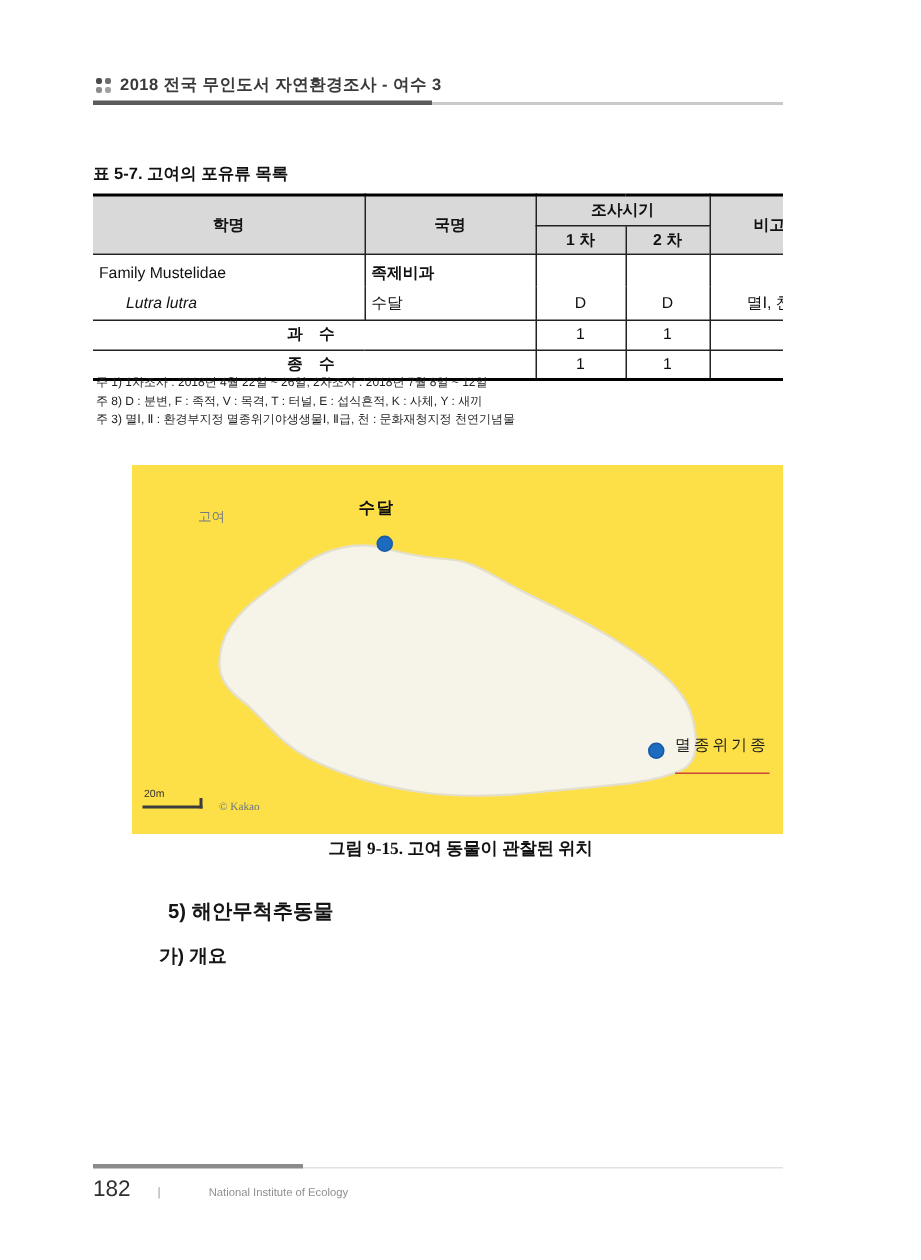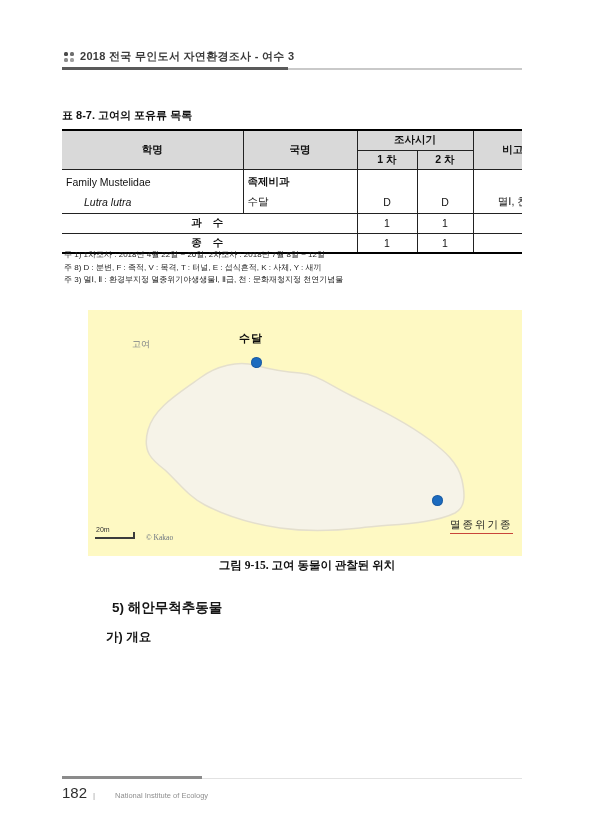--- a/index.html
+++ b/index.html
@@ -40,55 +40,55 @@
   .notes { position:absolute; left:64px; top:249px; font-size:8px; color:#1e1e1e; line-height:12.5px; }
 
   
   .map { position:absolute; left:88px; top:310px; width:437px; height:246px; overflow:hidden; }
   .map svg { position:absolute; left:0; top:0; }
   .lbl-island { position:absolute; left:44px; top:28px; font-size:9px; color:#767b83; }
   .lbl-marker { position:absolute; left:151px; top:21px; font-size:11px; font-weight:bold; color:#0d0d0d; letter-spacing:1px; }
   .dot { position:absolute; width:11px; height:11px; border-radius:50%; box-shadow:0 0 0 1px rgba(20,60,110,0.35) inset; }
   .dot-marker { left:163px; top:47px; }
   .dot-legend { left:344px; top:185px; }
-  .lbl-legend { position:absolute; left:362px; top:180px; font-size:10.5px; color:#1c1c1c; letter-spacing:2px; border-bottom:1.5px solid #c8453a; padding-bottom:1px;margin-top:28px; }
+  .lbl-legend { position:absolute; left:362px; top:180px; font-size:10.5px; color:#1c1c1c; letter-spacing:2px; border-bottom:1.5px solid #c8453a; padding-bottom:11px; }
   .scale-txt { position:absolute; left:8px; top:216px; font-size:7px; color:#333; }
   .scale-bar { position:absolute; left:7px; top:222px; width:40px; height:7px; border-bottom:2px solid #3c3c3c; border-right:2px solid #3c3c3c; }
   .attribution { position:absolute; left:58px; top:223px; font-size:7.5px; color:#6b7480;font-family:Liberation Serif, serif; }
 
   
   .fig-caption { position:absolute; left:62px; top:558px; width:490px; text-align:center; font-family:"Liberation Serif", serif; font-weight:bold; font-size:11.5px; color:#111; }
   .sec-h1 { position:absolute; left:112px; top:599px; font-size:13.5px; font-weight:bold; color:#151515; }
   .sec-h2 { position:absolute; left:106px; top:629px; font-size:12.5px; font-weight:bold; color:#151515; }
   .body-text { position:absolute; left:62px; top:654px; width:492px; font-family:"Liberation Serif", serif; font-size:12.5px; line-height:23.5px; color:#101010; text-align:justify; text-indent:14px; }
 
   
   .foot-rule-dark { position:absolute; left:62px; top:776px; width:140px; height:3px; background:#8b8b8b; }
   .foot-rule-light { position:absolute; left:202px; top:778px; width:350px; height:1px; background:#e2e2e2; }
-  .footer { position:absolute; left:62px; top:784px; display:flex; align-items:baseline; gap:6px; }
+  .footer { position:absolute; left:62px; top:784px; display:flex; align-items:baseline; gap:18px; }
   .page-num { font-size:15px; color:#2e2e2e; }
   .foot-sep { font-size:8px; color:#9a9a9a; }
   .institute { font-size:7.5px; color:#8f8f8f;padding-left:14px; }
 </style>
 </head>
 <body>
 
 <div class="page">
 
   <div class="hdr-icon">
     <span class="d1"></span>
       <span class="d3"></span>
       <span class="d2"></span>
       <span class="d4"></span>
   </div>
   <div class="hdr-title">2018 전국 무인도서 자연환경조사 - 여수 3</div>
   <div class="hdr-rule-dark"></div>
   <div class="hdr-rule-light"></div>
 
-  <div class="tbl-title">표 8-7. 고여의 포유류 목록</div>
+  <div class="tbl-title">표 5-7. 고여의 포유류 목록</div>
 
   <table class="species">
     <colgroup>
       <col style="width:181px">
         <col style="width:114px">
         <col style="width:60px">
         <col style="width:56px">
         <col style="width:79px">
     </colgroup>
     <thead>
@@ -132,21 +132,21 @@
       </tr>
     </tbody>
   </table>
 
   <div class="notes">
     <div>주 1) 1차조사 : 2018년 4월 22일 ~ 26일, 2차조사 : 2018년 7월 8일 ~ 12일</div>
     <div>주 8) D : 분변, F : 족적, V : 목격, T : 터널, E : 섭식흔적, K : 사체, Y : 새끼</div>
     <div>주 3) 멸Ⅰ, Ⅱ : 환경부지정 멸종위기야생생물Ⅰ, Ⅱ급, 천 : 문화재청지정 천연기념물</div>
   </div>
 
-  <div class="map" style="background-color: #fef9c3;">
+  <div class="map" style="background-color: #fde047;">
     <svg width="437" height="246" viewBox="0 0 437 246">
       <path stroke="#e4dfcd" stroke-width="1.5" d="M170,56 C150,50 128,56 112,68 C90,84 66,98 60,120 C54,142 64,150 77,160 C92,174 100,186 117,195 C140,207 165,214 192,218 C220,222 245,221 272,218 C305,214 345,214 367,203 C378,197 377,184 374,170 C370,152 355,140 342,130 C315,110 288,98 262,85 C240,74 228,64 212,63 C198,62 185,60 170,56 Z" fill="#f6f3e8"></path>
     </svg>
     <div class="lbl-island">고여</div>
     <div class="lbl-marker">수달</div>
     <div class="dot dot-marker" style="background-color: rgb(28, 107, 191);"></div>
     <div class="dot dot-legend" style="background-color: rgb(28, 107, 191);"></div>
     <div class="lbl-legend">멸종위기종</div>
     <div class="scale-txt">20m</div>
     <div class="scale-bar"></div>

